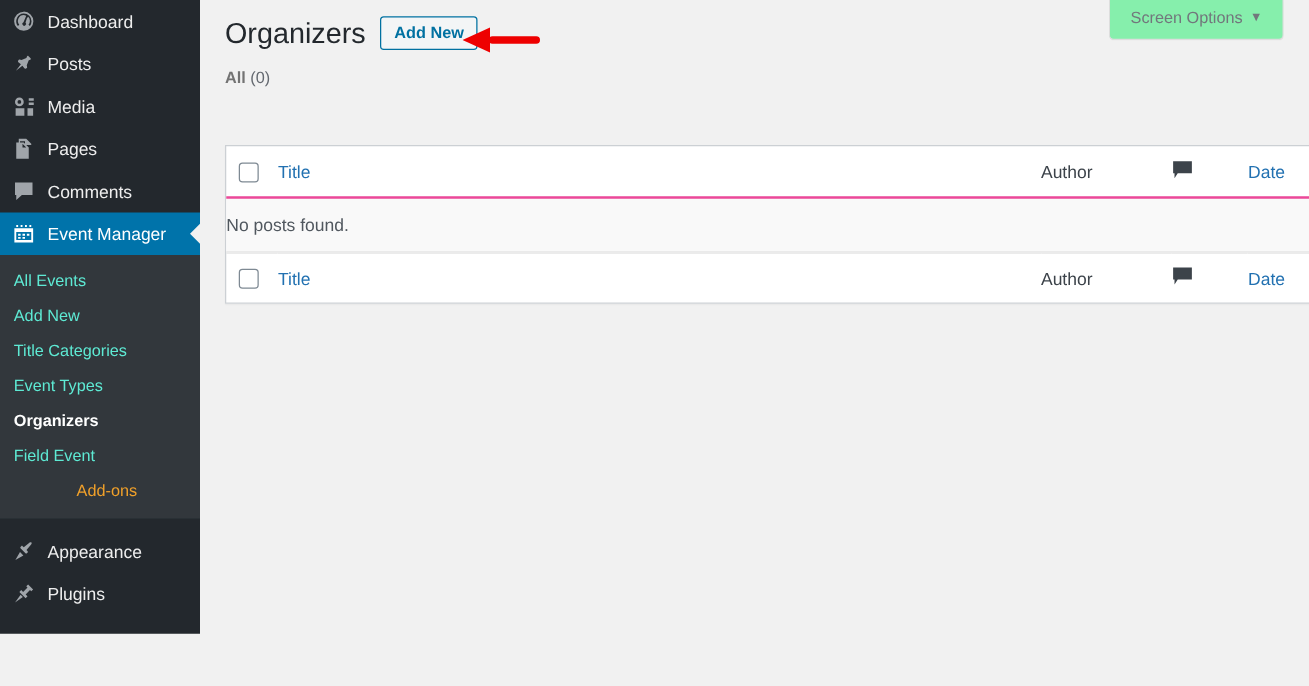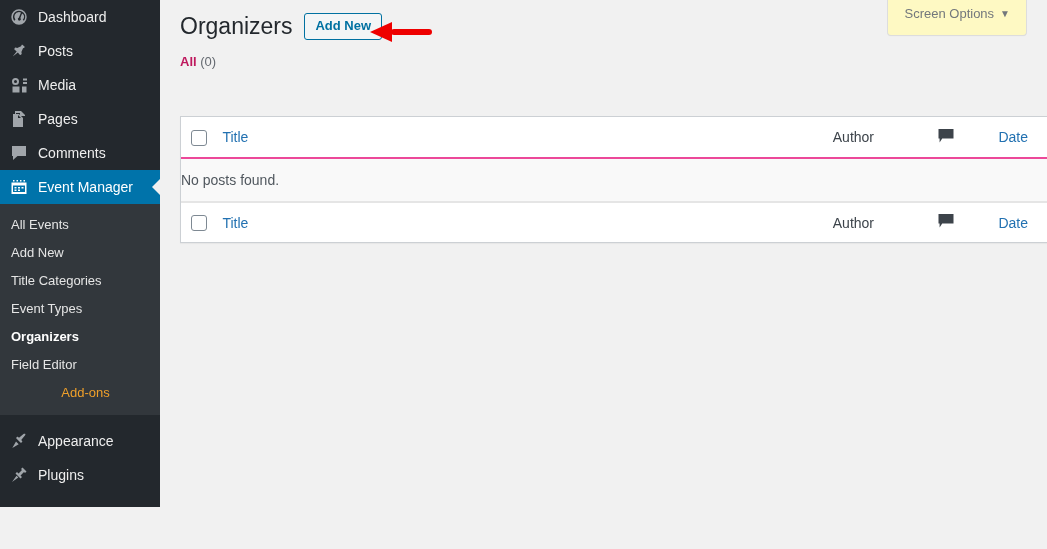--- a/index.html
+++ b/index.html
@@ -61,21 +61,21 @@
   
   #submenu {
     background: #32373c;
     padding: 7px 0 8px 0;
   }
   .submenu-item {
     display: block;
     padding: 6px 0 6px 11px;
     font-size: 13px;
     line-height: 16px;
-    color: #e5e5e5;
+    color: #5eead4;
     white-space: nowrap;
     cursor: pointer;
   }
   .submenu-item.current {
     color: #ffffff;
     font-weight: bold;
   }
   .submenu-item.addons { color: #f0a02a; text-align: center; }
 
   
@@ -86,25 +86,25 @@
     background: #f1f1f1;
   }
 
   
   #screen-meta-links {
     position: absolute;
     top: 0; right: 20px;
   }
   #show-settings-link {
     display: inline-block;
-    background: #fef9c3;
+    background: #86efac;
     border: 1px solid #ddd;
     border-top: none;
     border-radius: 0 0 4px 4px;
-    padding: 5px 16px 11px 16px;
+    padding: 5px 16px 6px 16px;
     font-size: 13px;
     line-height: 18px;
     color: #72777c;
     cursor: pointer;
     box-shadow: 0 1px 1px -1px rgba(0,0,0,.1);
     user-select: none;
   }
   #show-settings-link .caret {
     font-size: 10px;
     margin-left: 6px;
@@ -158,21 +158,21 @@
   ul.subsubsub {
     list-style: none;
     margin: 8px 0 0 0;
     padding: 0;
     font-size: 13px;
     line-height: 20px;
     color: #555;
   }
   ul.subsubsub li { display: inline; }
   ul.subsubsub a {
-    color: #be185d;
+    color: #737373;
     font-weight: 600;
     text-decoration: none;
     cursor: pointer;
   }
   ul.subsubsub .count { color: #646970; font-weight: 400; }
 
   
   table.wp-list-table {
     width: 923px;
     margin-top: 44px;
@@ -295,21 +295,21 @@
     </span>
     <span class="mt-label">Event Manager</span>
   </div>
 
   <div id="submenu">
     <div class="submenu-item">All Events</div>
     <div class="submenu-item">Add New</div>
     <div class="submenu-item">Title Categories</div>
     <div class="submenu-item">Event Types</div>
     <div class="submenu-item current">Organizers</div>
-    <div class="submenu-item">Field Editor</div>
+    <div class="submenu-item">Field Event</div>
     <div class="submenu-item addons">Add-ons</div>
   </div>
 
   <div class="menu-sep"></div>
 
   <div class="menu-top">
     <span class="mt-icon">
       <svg width="20" height="20" viewBox="0 0 20 20" fill="currentColor">
           <path d="M16.5 3.2c-.5-.5-1.4-.6-2-.1L10 6.8l-.9-.9c-.3-.3-.8-.3-1.1 0l-.6.6c-.3.3-.3.8 0 1.1l4 4c.3.3.8.3 1.1 0l.6-.6c.3-.3.3-.8 0-1.1l-.9-.9 3.7-4.5c.6-.7.6-1.5.1-2zM7 10.6 3.3 17l6.4-3.7z"></path>
         </svg>

